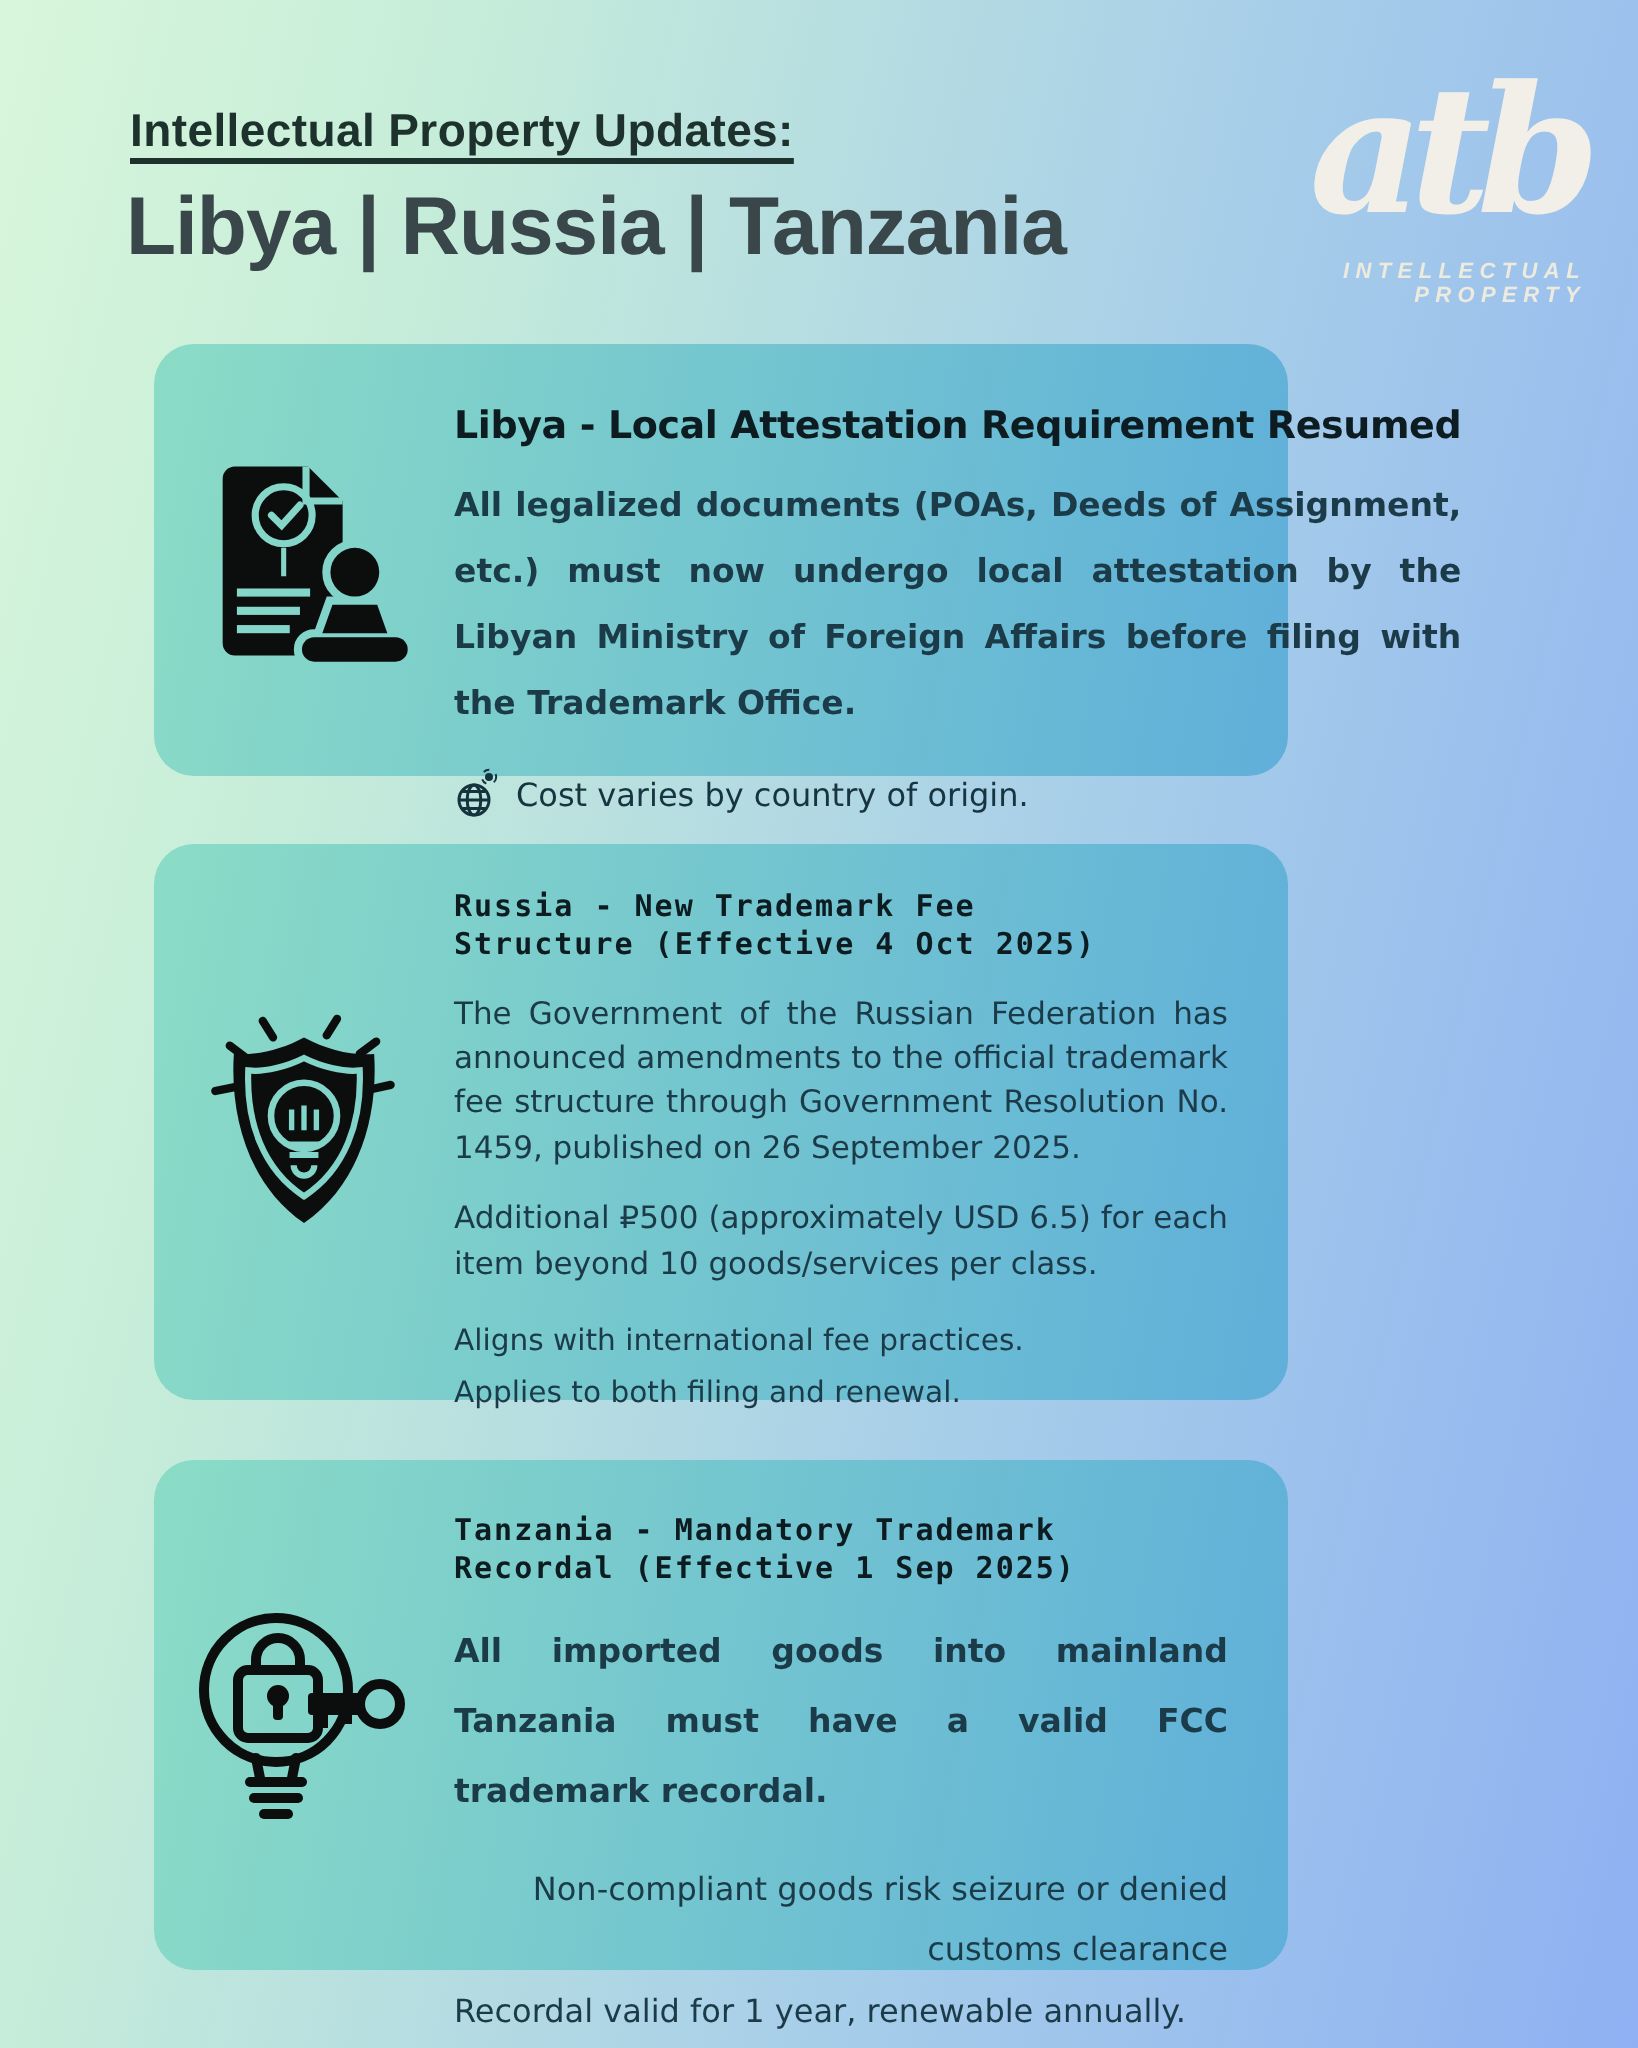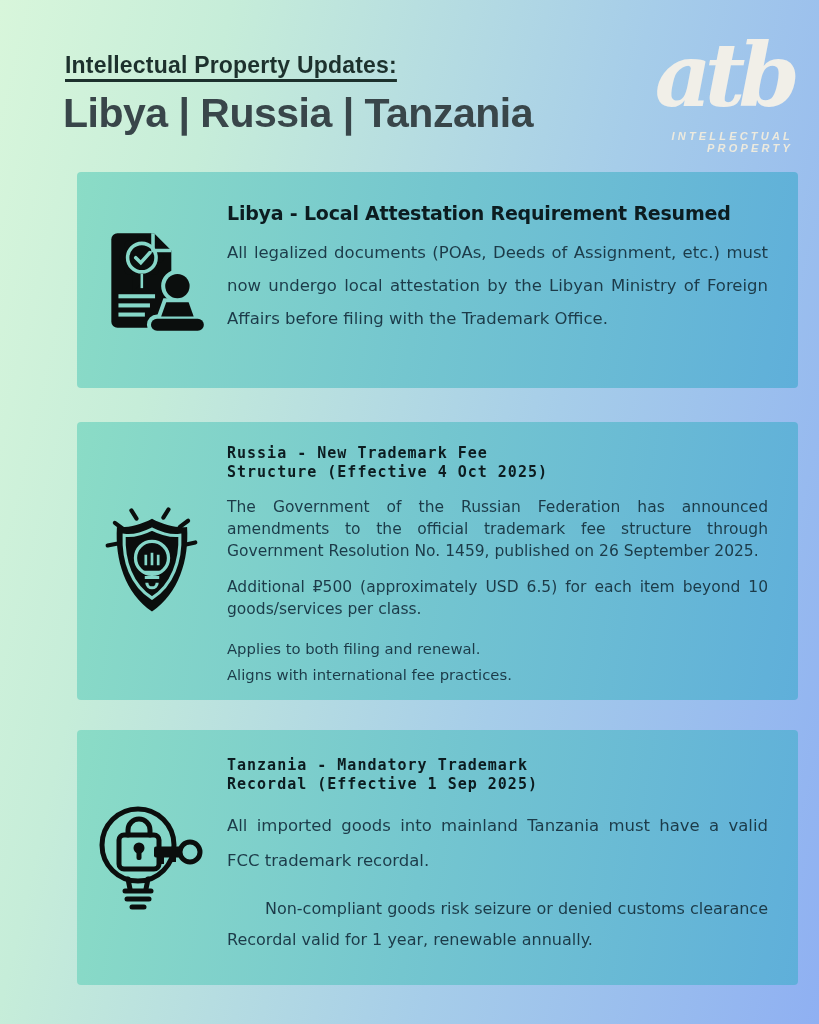--- a/index.html
+++ b/index.html
@@ -26,40 +26,40 @@
   .logo .wordmark{
     font-family:"DejaVu Serif",serif;font-weight:bold;font-size:88px;line-height:0.95;
     color:#f1efe8;letter-spacing:-7px;
   }
   .logo .tagline{
     font-family:"Liberation Sans",sans-serif;font-size:11px;font-weight:bold;
     letter-spacing:3.2px;color:#edeade;margin-top:12px;
   }
   
   .card{
-    position:absolute;left:77px;width:721px;border-radius:4px;
+    position:absolute;left:77px;width:567px;border-radius:20px;
     background:linear-gradient(100deg,#8bdcc6 0%,#74c6cf 48%,#5fafda 100%);
     display:flex;box-sizing:border-box;
   }
   .card-1{top:172px;height:216px;}
   .card-2{top:422px;height:278px;}
   .card-3{top:730px;height:255px;}
   .card-icon{flex:0 0 150px;display:flex;align-items:center;justify-content:center;}
   .card-content{flex:1;padding:26px 30px 16px 0;box-sizing:border-box;}
   .card-title{
     font-family:"DejaVu Sans",sans-serif;font-weight:bold;font-size:19px;
     color:#0c1c20;margin:4px 0 12px 0;white-space:nowrap;letter-spacing:-0.2px;
   }
   .card-title-mono{
     font-family:"DejaVu Sans Mono",monospace;font-weight:bold;font-size:15px;
     color:#0c1c20;margin:0 0 14px 0;white-space:pre-line;line-height:1.25;
     letter-spacing:1px;
   }
   .card-body{
-    font-size:16.5px;color:#1c3b49;line-height:2.0;text-align:justify;margin:0;
+    font-size:16.5px;color:#1c3b49;line-height:2.0;text-align:justify;margin:0;font-weight:bold;
   }
   .card-body-tight{
     font-size:15.5px;color:#1c3b49;line-height:1.45;text-align:justify;margin:0 0 13px 0;
   }
   .card-note{
     font-size:14.8px;color:#1c3b49;line-height:1.75;margin:0;
   }
   .note-row{display:flex;align-items:center;gap:7px;margin-top:16px;}
   .note-text{font-size:16px;color:#173540;}
   .card-3 .card-body{line-height:2.15;margin-bottom:16px;}
@@ -112,20 +112,34 @@
       <g fill="#0b0e0d">
         <circle cx="85" cy="66" r="12"></circle>
         <path d="M74 82 h22 l5 14 h-32 z"></path>
         <rect x="59" y="98" width="52" height="12" rx="6"></rect>
       </g>
     </svg>
   </div>
   <div class="card-content">
     <h3 class="card-title">Libya - Local Attestation Requirement Resumed</h3>
     <p class="card-body">All legalized documents (POAs, Deeds of Assignment, etc.) must now undergo local attestation by the Libyan Ministry of Foreign Affairs before filing with the Trademark Office.</p>
+    <div class="note-row">
+      <span>
+        <svg class="icon-svg" width="24" height="26" viewBox="0 0 24 26">
+          <g fill="none" stroke="#15333f" stroke-width="1.5">
+            <circle cx="10" cy="16" r="7.5"></circle>
+            <ellipse cx="10" cy="16" rx="3.4" ry="7.5"></ellipse>
+            <path d="M2.6 16 h14.8 M4.2 11.8 h11.6 M4.2 20.2 h11.6"></path>
+          </g>
+          <circle cx="17.5" cy="4.5" r="2" fill="#15333f"></circle>
+          <circle cx="17.5" cy="4.5" r="3.6" fill="none" stroke="#15333f" stroke-width="1" stroke-dasharray="3 4"></circle>
+        </svg>
+      </span>
+      <span class="note-text">Cost varies by country of origin.</span>
+    </div>
   </div>
 </div>
 
 <div class="card card-2">
   <div class="card-icon">
     <svg class="icon-svg" width="124" height="130" viewBox="0 0 120 126">
       <defs>
         <mask id="m2">
           <rect width="120" height="126" fill="#fff"></rect>
           <path d="M60 32 C68 36 79 39 87 38 C88 63 80 86 60 99 C40 86 32 63 33 38 C41 39 52 36 60 32 Z" fill="none" stroke="#000" stroke-width="3"></path>
@@ -144,22 +158,22 @@
         <path d="M95 24 L87 30"></path>
       </g>
       <path d="M60 22 C71 28 84 31 94 30 C96 62 86 94 60 112 C34 94 24 62 26 30 C36 31 49 28 60 22 Z" fill="#0b0e0d" mask="url(#m2)"></path>
     </svg>
   </div>
   <div class="card-content" style="padding-top:22px;">
     <h3 class="card-title-mono">Russia  - New Trademark Fee
 Structure (Effective 4 Oct 2025)</h3>
     <p class="card-body-tight">The Government of the Russian Federation has announced amendments to the official trademark fee structure through Government Resolution No. 1459, published on 26 September 2025.</p>
     <p class="card-body-tight" style="margin-bottom:15px;">Additional ₽500 (approximately USD 6.5) for each item beyond 10 goods/services per class.</p>
+    <p class="card-note">Aligns with international fee practices.</p>
     <p class="card-note">Applies to both filing and renewal.</p>
-    <p class="card-note">Aligns with international fee practices.</p>
   </div>
 </div>
 
 <div class="card card-3">
   <div class="card-icon">
     <svg class="icon-svg" width="132" height="126" viewBox="0 0 132 126">
       <g fill="none" stroke="#0b0e0d" stroke-width="5" stroke-linecap="round">
         <circle cx="52" cy="50" r="36"></circle>
         <path d="M42 84 L44 94 M62 84 L60 94"></path>
         <path d="M39 96 h26"></path>

